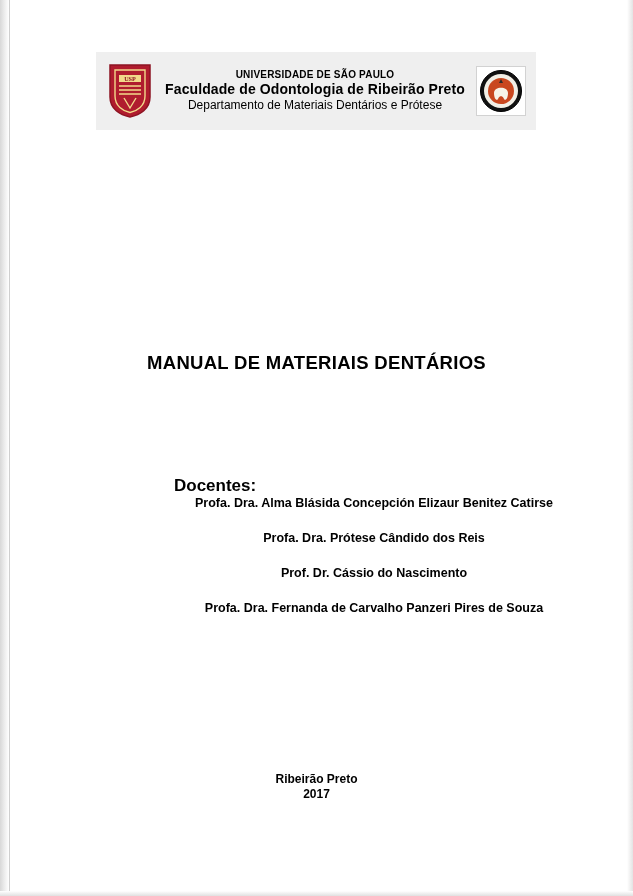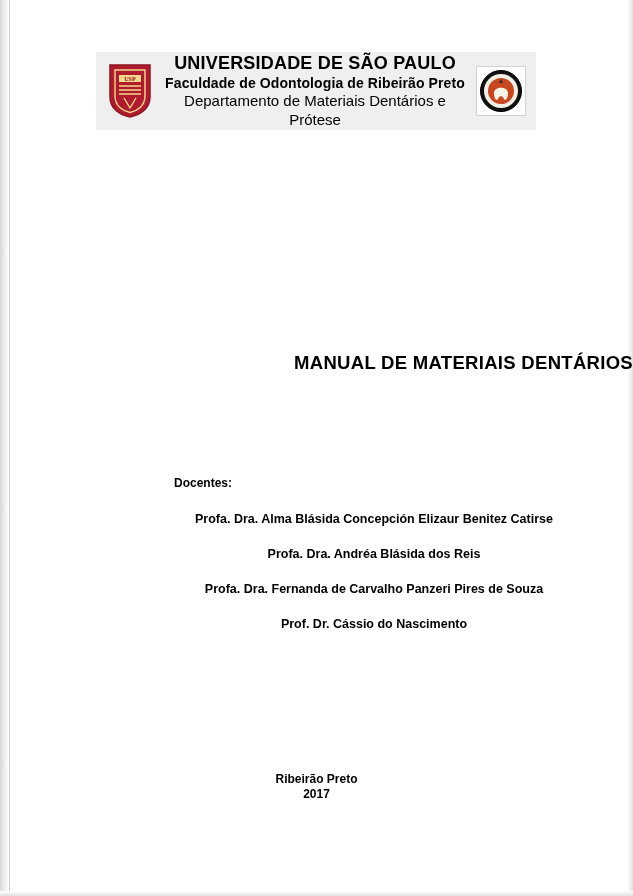--- a/index.html
+++ b/index.html
@@ -76,68 +76,67 @@
     position: relative;
   }
   .crest svg { display: block; }
   .letterhead-text {
     flex: 1 1 auto;
     text-align: center;
     line-height: 1.22;
     padding: 0 4px;
   }
   .lh-line1 {
-    font-size: 18px;
+    font-size: 10px;
     font-weight: bold;
     letter-spacing: 0.2px;
   }
   .lh-line2 {
     font-size: 14px;
     font-weight: bold;
     letter-spacing: 0.1px;
   }
   .lh-line3 {
-    font-size: 15px;
+    font-size: 12px;
     font-weight: normal;
   }
   .dept-logo {
     width: 50px;
     height: 50px;
     flex: 0 0 50px;
     background: #ffffff;
     border: 1px solid #d2d2d2;
     display: flex;
     align-items: center;
     justify-content: center;
     box-sizing: border-box;
   }
 
   
   .doc-title {
     position: absolute;
     left: 0;
     top: 352px;
     width: 633px;
-    text-align: right;
+    text-align: center;
     font-size: 18.5px;
     font-weight: bold;
     letter-spacing: 0.3px;
   }
 
   
   .faculty {
     position: absolute;
     left: 174px;
     top: 476px;
     width: 400px;
   }
   .faculty-heading {
-    font-size: 12px;
-    font-weight: bold;
-    margin-bottom: 22px;
+    font-size: 17px;
+    font-weight: bold;
   }
   .faculty-name {
     font-size: 12.5px;
     font-weight: bold;
     margin-bottom: 21px;
     white-space: nowrap;
     text-align: center;
   }
   .faculty-name:last-child { margin-bottom: 0; }
 
@@ -192,23 +191,23 @@
         <circle cx="22" cy="22" r="20.5" fill="none" stroke="#000000" stroke-width="1"></circle>
       </svg>
     </div>
   </div>
 
   <div class="doc-title">MANUAL DE MATERIAIS DENTÁRIOS</div>
 
   <div class="faculty">
     <div class="faculty-heading">Docentes:</div>
     <div class="faculty-name">Profa. Dra. Alma Blásida Concepción Elizaur Benitez Catirse</div>
-    <div class="faculty-name">Profa. Dra. Andréa Blásida dos Reis</div>
+    <div class="faculty-name">Profa. Dra. Prótese Cândido dos Reis</div>
+    <div class="faculty-name">Prof. Dr. Cássio do Nascimento</div>
     <div class="faculty-name">Profa. Dra. Fernanda de Carvalho Panzeri Pires de Souza</div>
-    <div class="faculty-name">Prof. Dr. Cássio do Nascimento</div>
   </div>
 
   <div class="footer">
     <div>Ribeirão Preto</div>
     <div>2017</div>
   </div>
 
 </div>
 
 </body></html>

